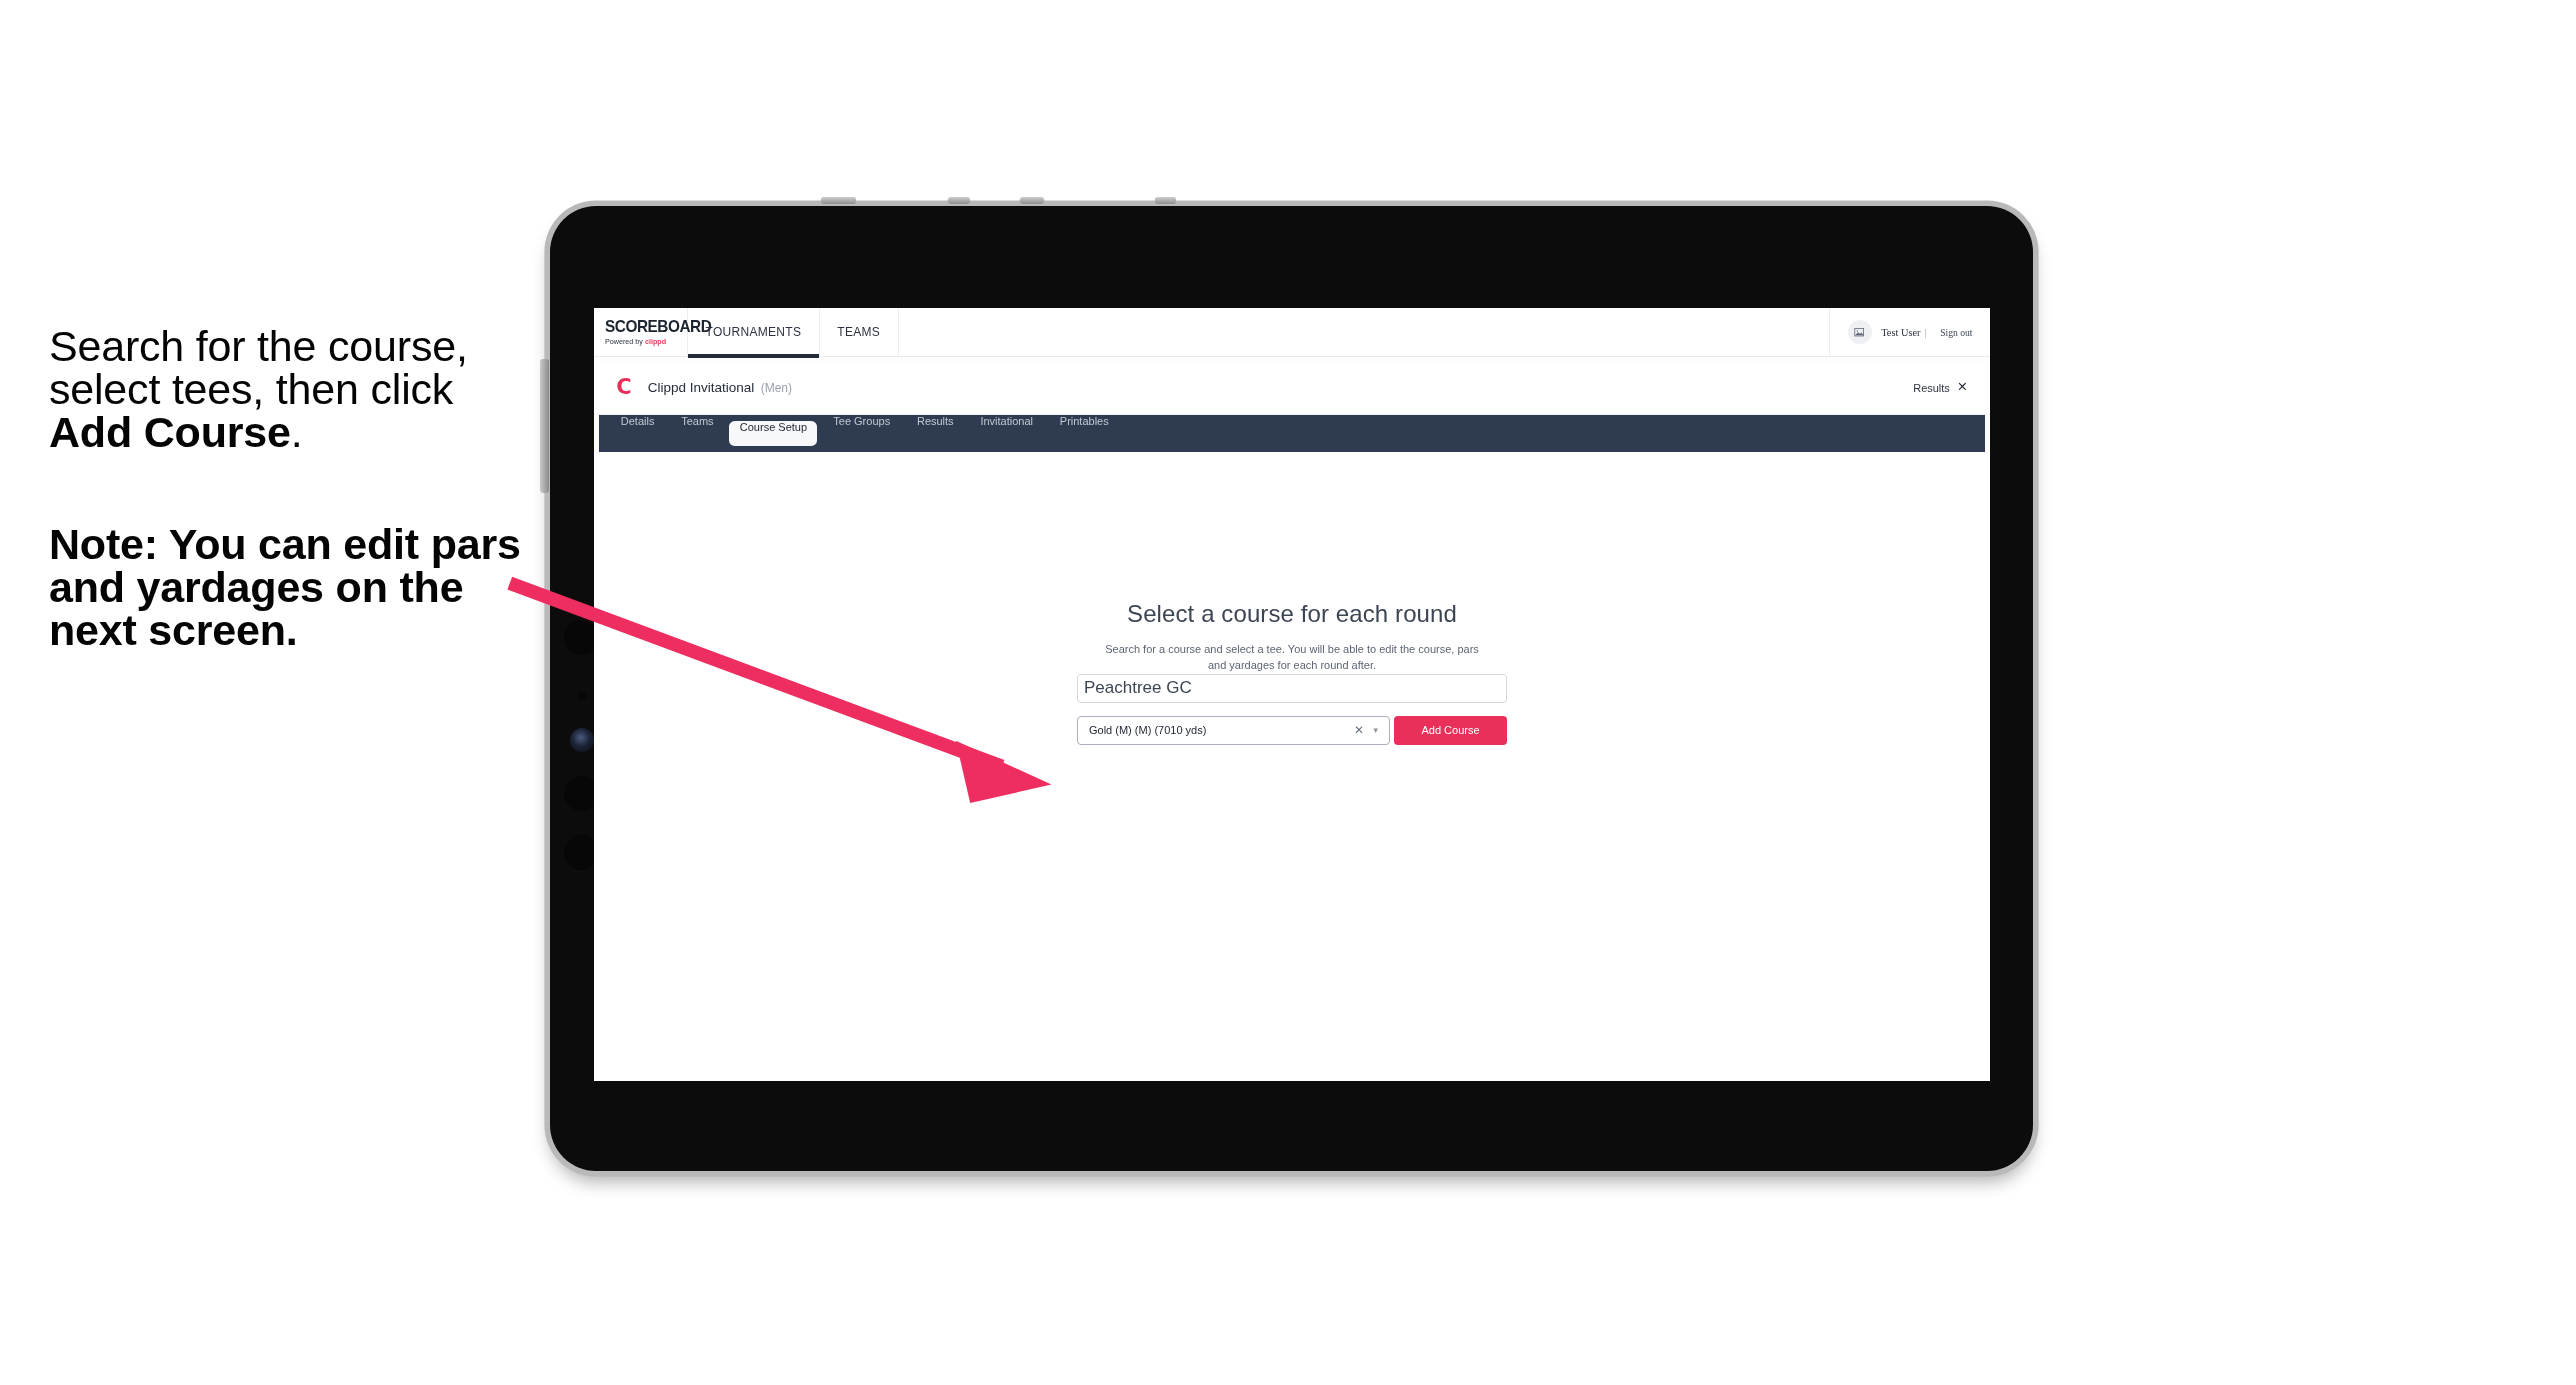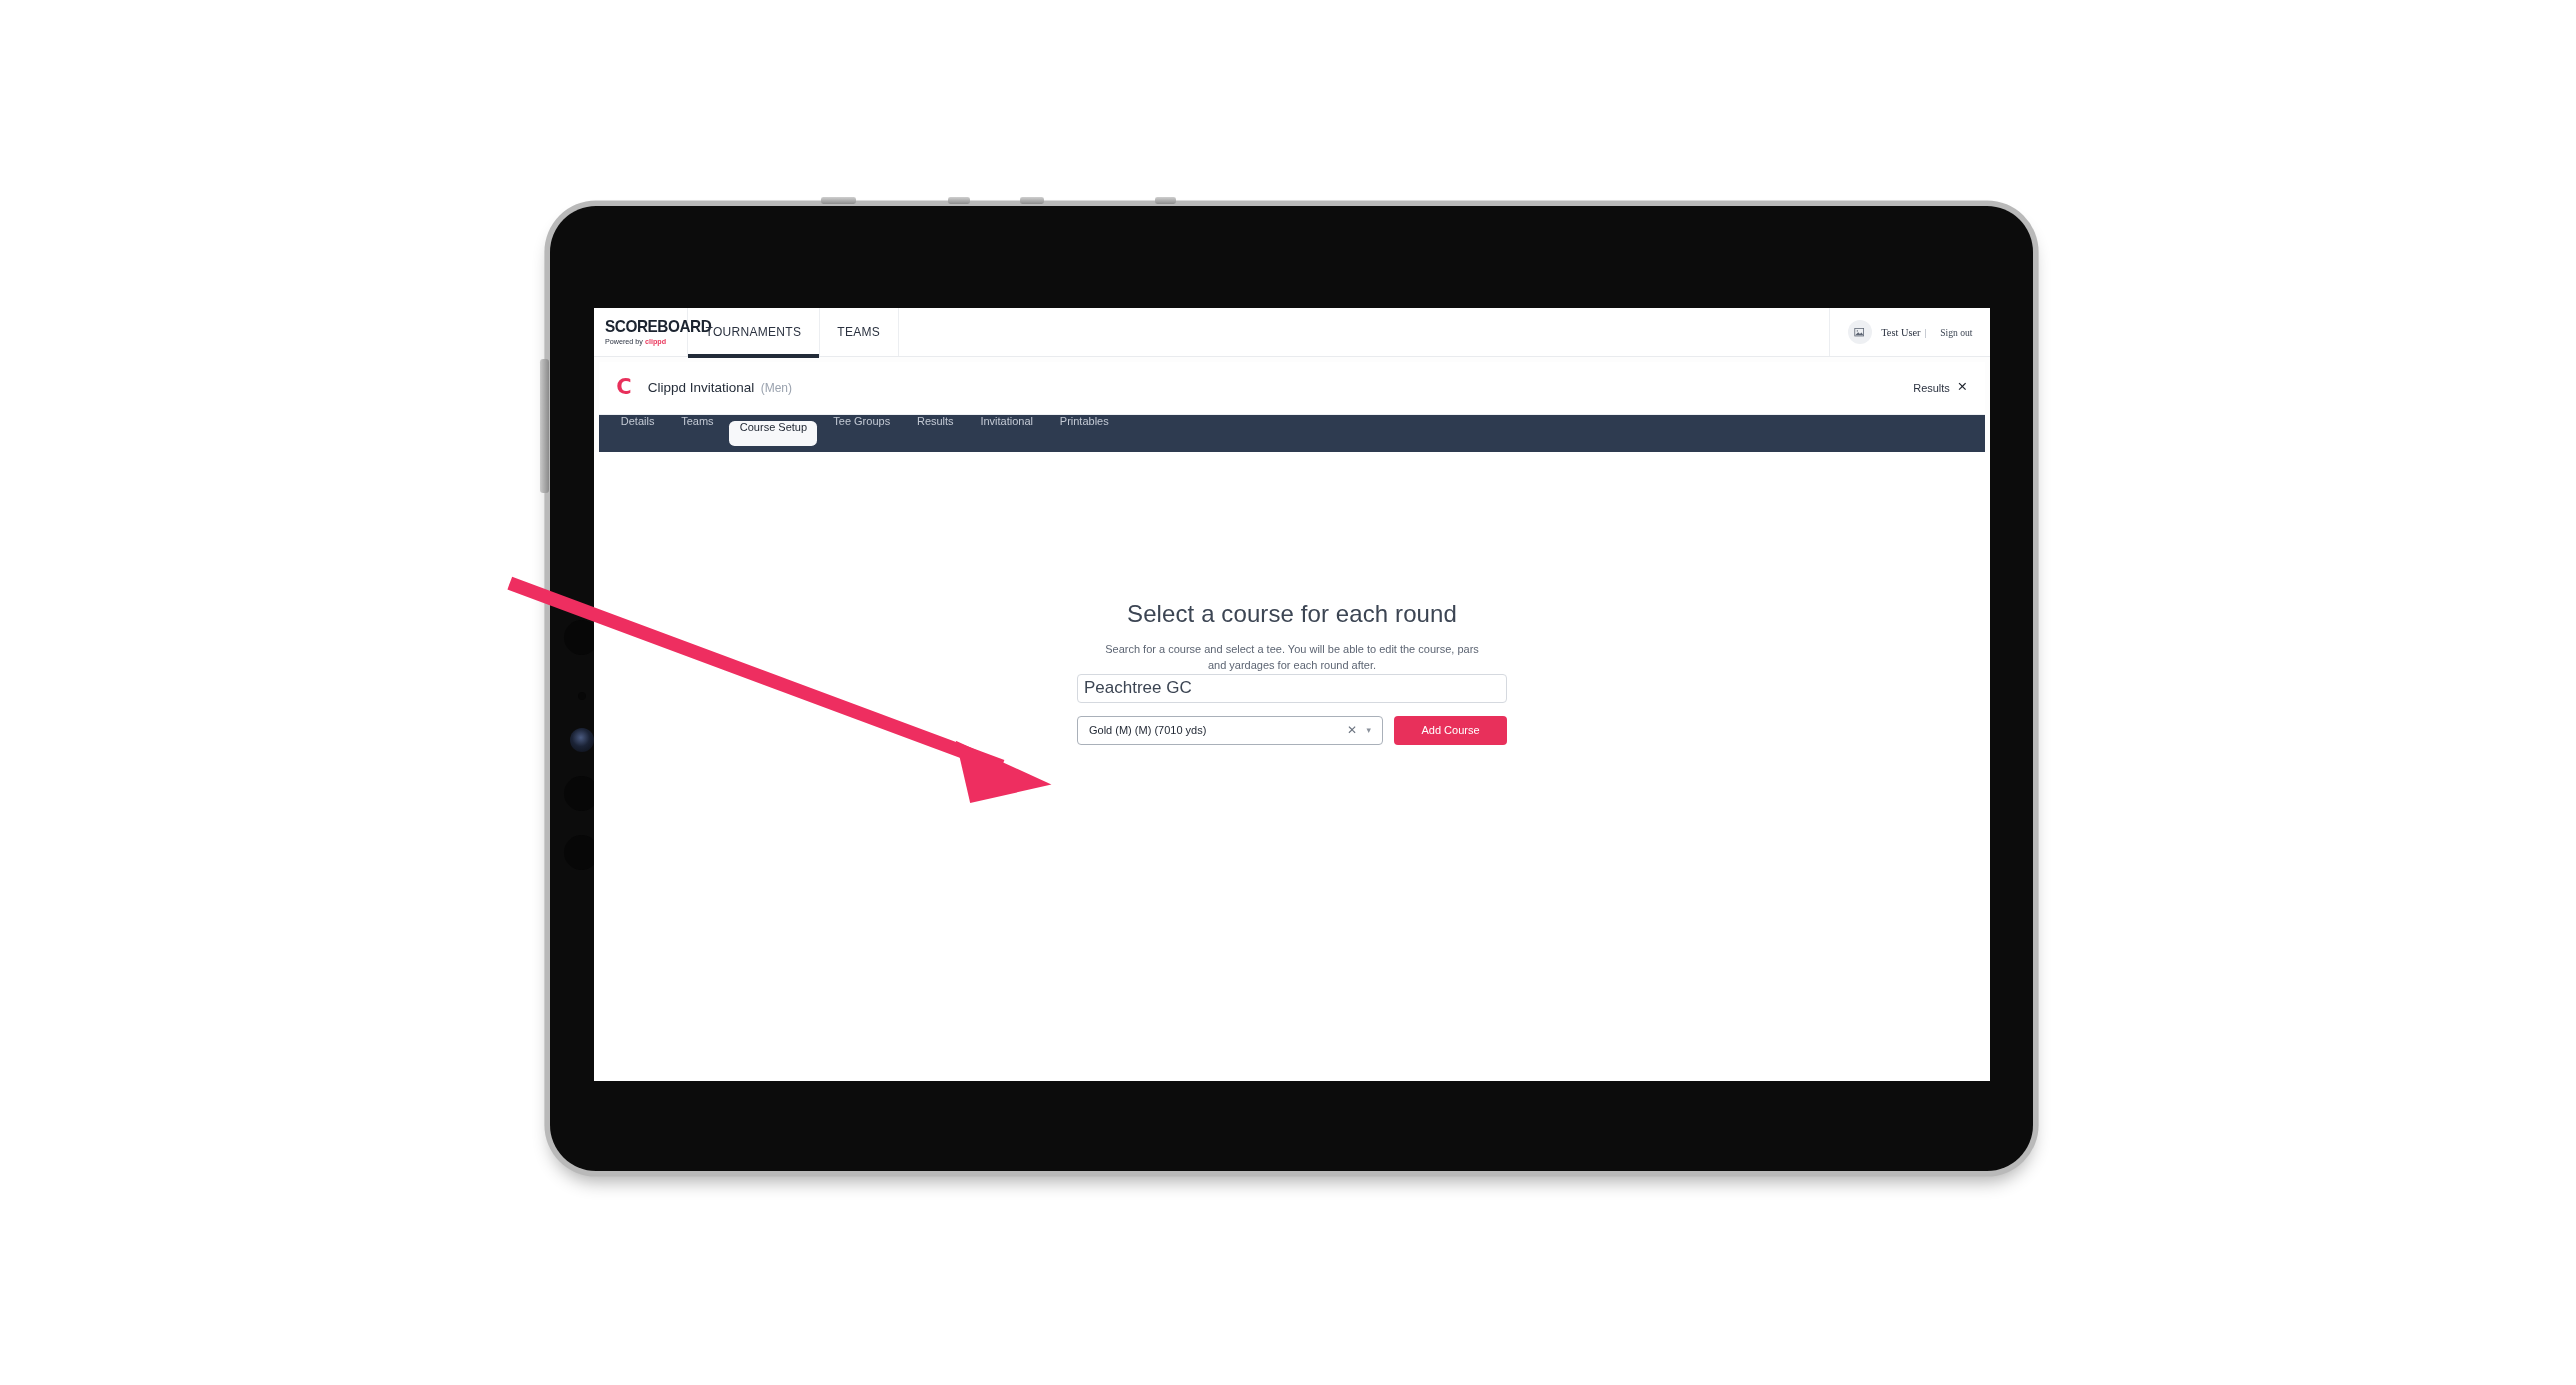--- a/index.html
+++ b/index.html
@@ -165,21 +165,21 @@
     margin-top:14.3px; font-size:11px; color:#5d6573; line-height:1.45;
     padding:0 21px;
   }
   .search-input {
     width:100%; height:29px;
     border:0.8px solid #d5d9df; border-radius:4px; background:#fff;
     font-size:17px; color:#3c4553; padding:0 6px;
     font-family:"Liberation Sans", sans-serif;
     outline:none; display:block; text-align:left;
   }
-  .row2 { margin-top:12.7px; display:flex; gap:11px; align-items:center; }
+  .row2 { margin-top:12.7px; display:flex; gap:4px; align-items:center; }
   .tee-select {
     position:relative; flex:1; height:29px;
     border:0.8px solid #a9b0b9; border-radius:4px; background:#fff;
     display:flex; align-items:center; padding:0 11px;
     font-size:11px; color:#1e2531; cursor:pointer;
   }
   .tee-label { flex:1; text-align:left; }
   .clear-x {
     font-size:12px; color:#6c7480; margin-right:9.6px; line-height:1;
   }
@@ -195,20 +195,26 @@
 
   
   #arrow { position:absolute; left:0; top:0; width:2576px; height:1386px;
            pointer-events:none; }
 </style>
 </head>
 <body>
 
 <div id="stage">
 
+  <div class="instructions">
+    <div class="instr-para">
+      <span>Search for the course, select tees, then click </span><span class="b">Add Course</span><span>.</span>
+    </div>
+    <div class="instr-para bold">Note: You can edit pars and yardages on the next screen.</div>
+  </div>
 
   <div id="tablet">
     <div class="top-edge-btn b1"></div>
     <div class="top-edge-btn b2"></div>
     <div class="top-edge-btn b3"></div>
     <div class="top-edge-btn b4"></div>
     <div class="side-btn vol"></div>
 
     <div class="bezel-dot d1"></div>
     <div class="bezel-dot d2"></div>

